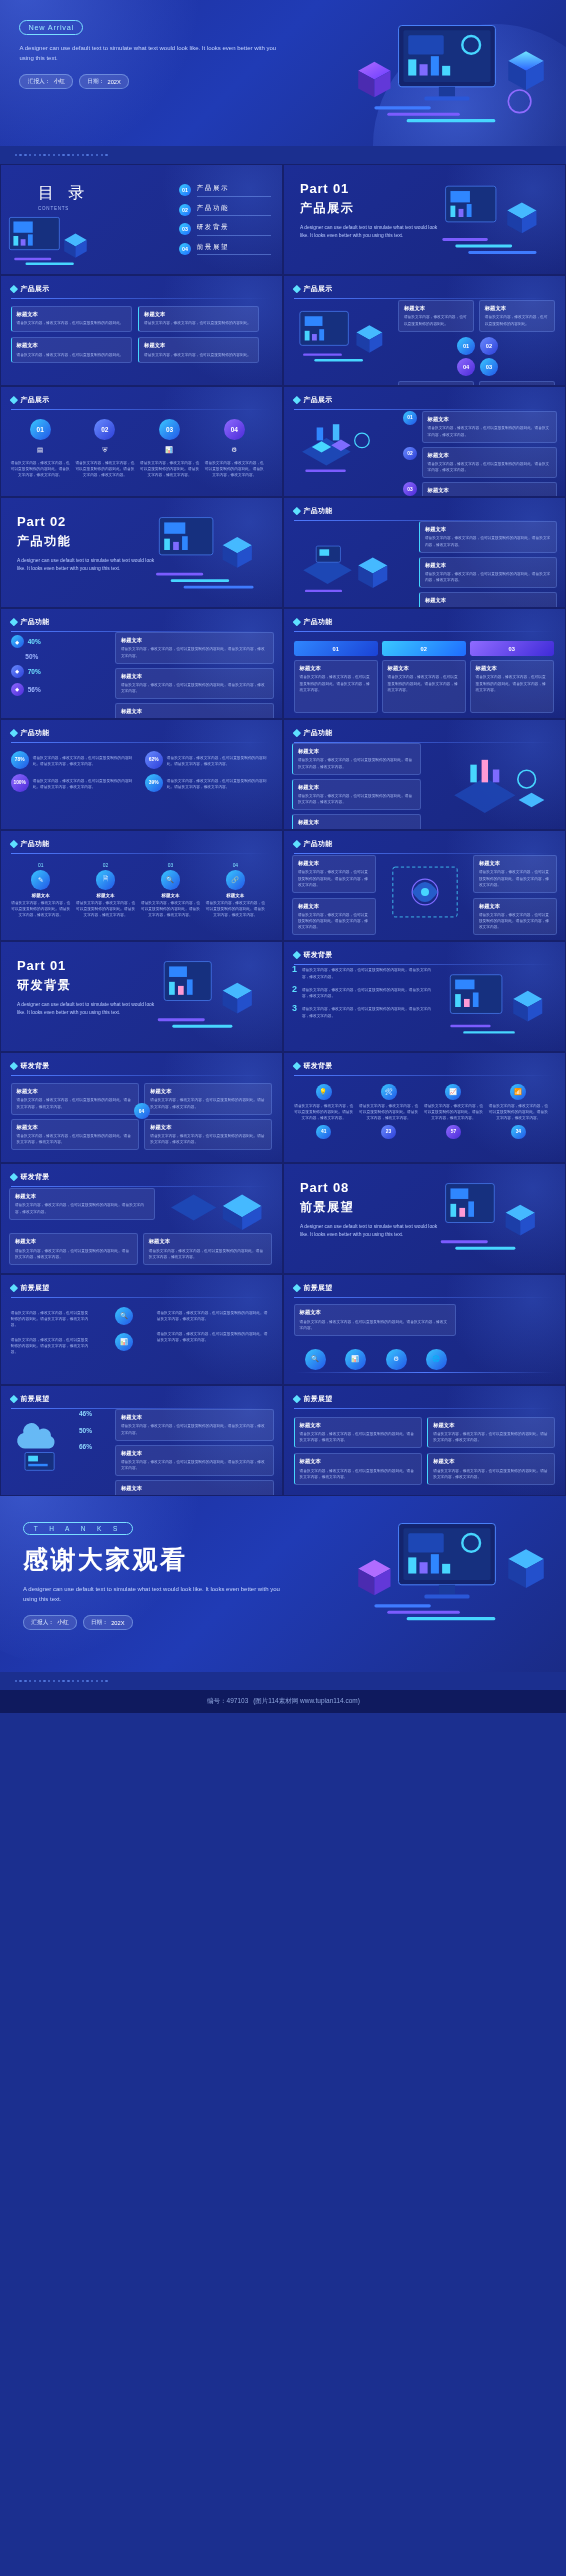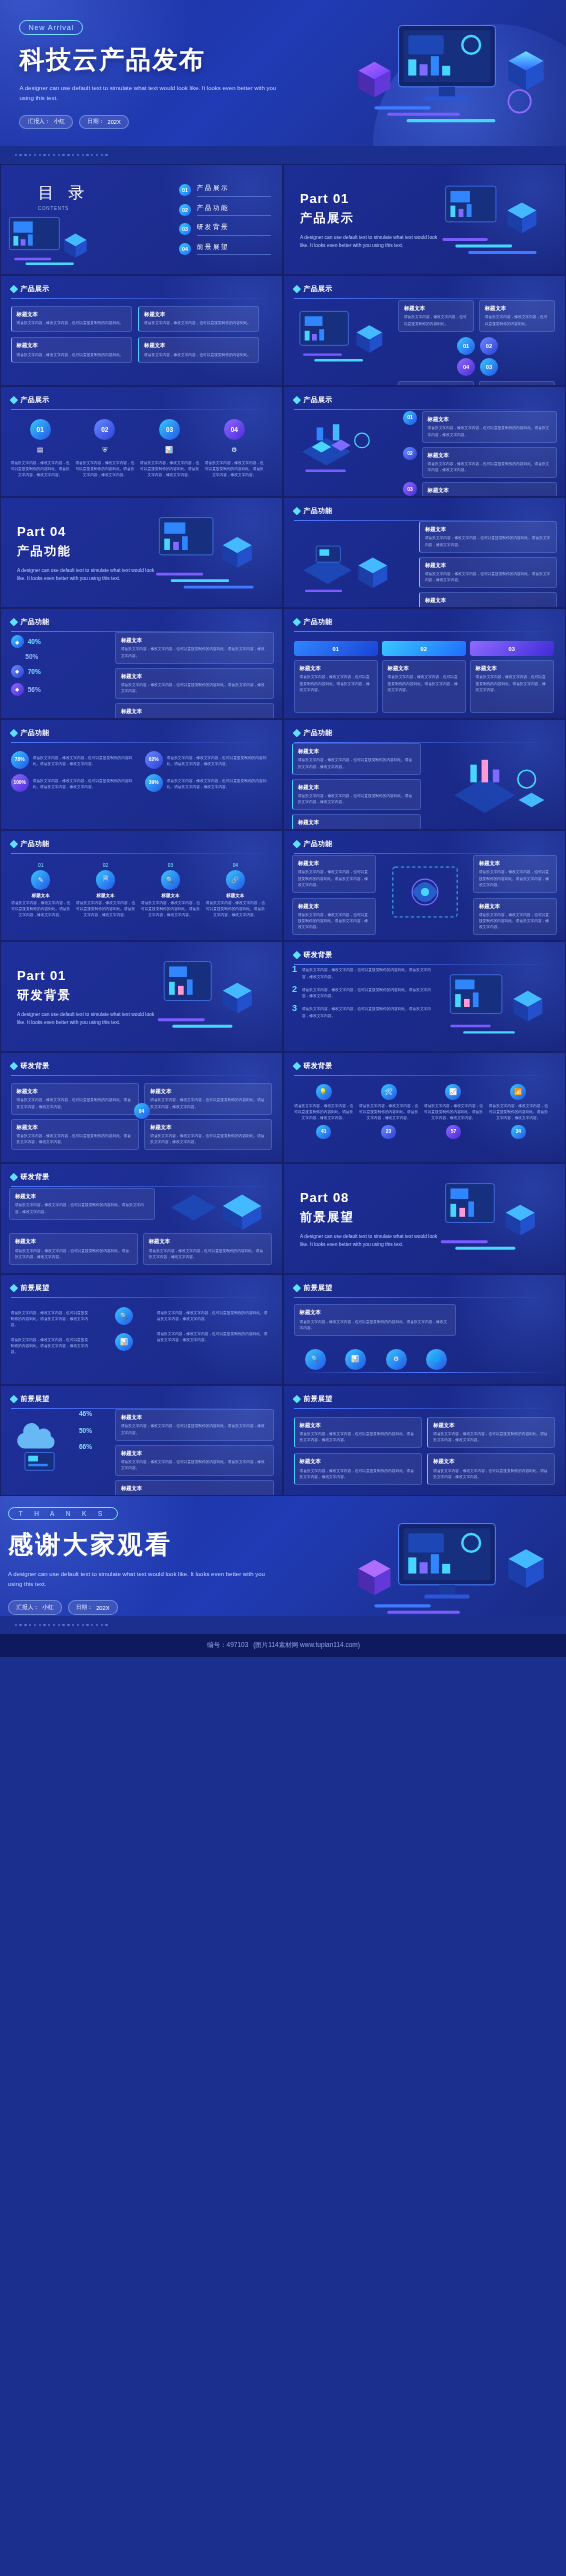--- a/index.html
+++ b/index.html
@@ -78,21 +78,21 @@
     right:-57px; top:-65px; pointer-events:none;
   }
   .sec-title { display:flex; align-items:center; gap:4px; position:relative; z-index:3; }
   .sec-title .dia {
     width:5.7px;height:5.7px;background:#5ee0ff;transform:rotate(45deg);border-radius:0.8px;
   }
   .sec-title span { font-size:6.9px; font-weight:bold; letter-spacing:0.4px; }
   .sec-underline { width:100%; height:0.8px; background:linear-gradient(90deg,#4f7aff,rgba(79,122,255,0)); margin-top:4px; }
 
   
-  .part { padding:26px 16px; }
+  .part { padding:16px 16px; }
   .part .pt-en { font-size:13px; font-weight:bold; color:#fff; letter-spacing:0.8px; }
   .part .pt-cn { font-size:12px; font-weight:bold; margin-top:4px; letter-spacing:1.6px; }
   .part .pt-desc { font-size:4.9px; color:#b9cbff; line-height:1.7; margin-top:6.5px; max-width:138px; }
   .part .art { right:4.9px; bottom:4.9px; width:142px; height:91px; }
 
   
   .cat-left { position:relative; z-index:3; width:105px; }
   .cat-title { font-size:16px; font-weight:normal; letter-spacing:4.9px; color:#fff; }
   .cat-sub { font-size:4.5px; color:#9fb4f5; letter-spacing:0.8px; margin-top:1.6px; }
   .cat-list { position:absolute; right:11.3px; top:19.4px; z-index:3; }
@@ -133,21 +133,21 @@
     background:linear-gradient(135deg,#39c8ff,#2255e8);
     display:flex;align-items:center;justify-content:center;
     font-size:6.5px; color:#fff;
   }
 
   .row { display:flex; }
   .col { display:flex; flex-direction:column; }
 
   
   .thanks {
-    position:relative; height:120px; overflow:hidden; padding:8px;
+    position:relative; height:176px; overflow:hidden; padding:23px;
     background:linear-gradient(135deg,#1d2f9c 0%,#203bb5 45%,#1a2b86 100%);
   }
   .thanks .tk-en {
     display:inline-block; border:0.8px solid #7bdfff; color:#9fe8ff;
     font-size:6.5px; letter-spacing:4.9px; padding:2.4px 9.7px; border-radius:9px;
     position:relative; z-index:3;
   }
   .thanks h2 { font-size:25px; font-weight:bold; letter-spacing:2.4px; margin-top:8px; position:relative;z-index:3;}
   .thanks .sub { font-size:6px; color:#c6d6ff; line-height:1.7; margin-top:7.3px; max-width:267px; position:relative;z-index:3;}
   .thanks .art { right:14.6px; top:13px; width:202px; height:121px; }
@@ -199,21 +199,20 @@
       <path d="M10 74 L10 96 L30 107 L30 85 Z" fill="#4b2bb0"></path>
       <path d="M50 74 L50 96 L30 107 L30 85 Z" fill="#6238d8"></path>
 
       <rect x="30" y="118" width="70" height="4" rx="2" fill="#3f7bff"></rect>
       <rect x="46" y="126" width="90" height="4" rx="2" fill="#7b5cff"></rect>
       <rect x="70" y="134" width="110" height="4" rx="2" fill="#47d6ff"></rect>
       <circle cx="210" cy="112" r="14" fill="none" stroke="#8f6bff" stroke-width="2"></circle>
     </svg>
 
     <div class="badge-newarrival">New Arrival</div>
-    <h1>科技云产品发布</h1>
     <div class="sub">A designer can use default text to simulate what text would look like. It looks even better with you using this text.</div>
     <div class="metarow">
       <div class="pill">
         <span>汇报人：</span>
         <b>小红</b>
       </div>
       <div class="pill">
         <span>日期：</span>
         <b>202X</b>
       </div>
@@ -465,21 +464,21 @@
         <div class="card" style="flex:1">
           <div class="tb-title">标题文本</div>
 
         </div>
       </div>
     </div>
   </div>
 
   <div class="slide part">
     <div class="glow"></div>
-    <div class="pt-en">Part 04</div>
+    <div class="pt-en">Part 02</div>
     <div class="pt-cn">产品功能</div>
     <div class="pt-desc">A designer can use default text to simulate what text would look like. It looks even better with you using this text.</div>
     <svg class="art" viewBox="0 0 175 112">
       <rect x="30" y="8" width="66" height="46" rx="3" fill="#16307f" stroke="#4d86ff" stroke-width=".8"></rect>
       <rect x="36" y="14" width="26" height="14" fill="#2f86ff"></rect>
       <rect x="36" y="34" width="7" height="14" fill="#47d6ff"></rect>
       <rect x="47" y="38" width="7" height="10" fill="#7e6bff"></rect>
       <rect x="58" y="31" width="7" height="17" fill="#2f86ff"></rect>
       <path d="M108 42 L126 32 L144 42 L126 52 Z" fill="#45b9ff"></path>
       <path d="M108 42 L108 60 L126 70 L126 52 Z" fill="#1c3ea8"></path>

